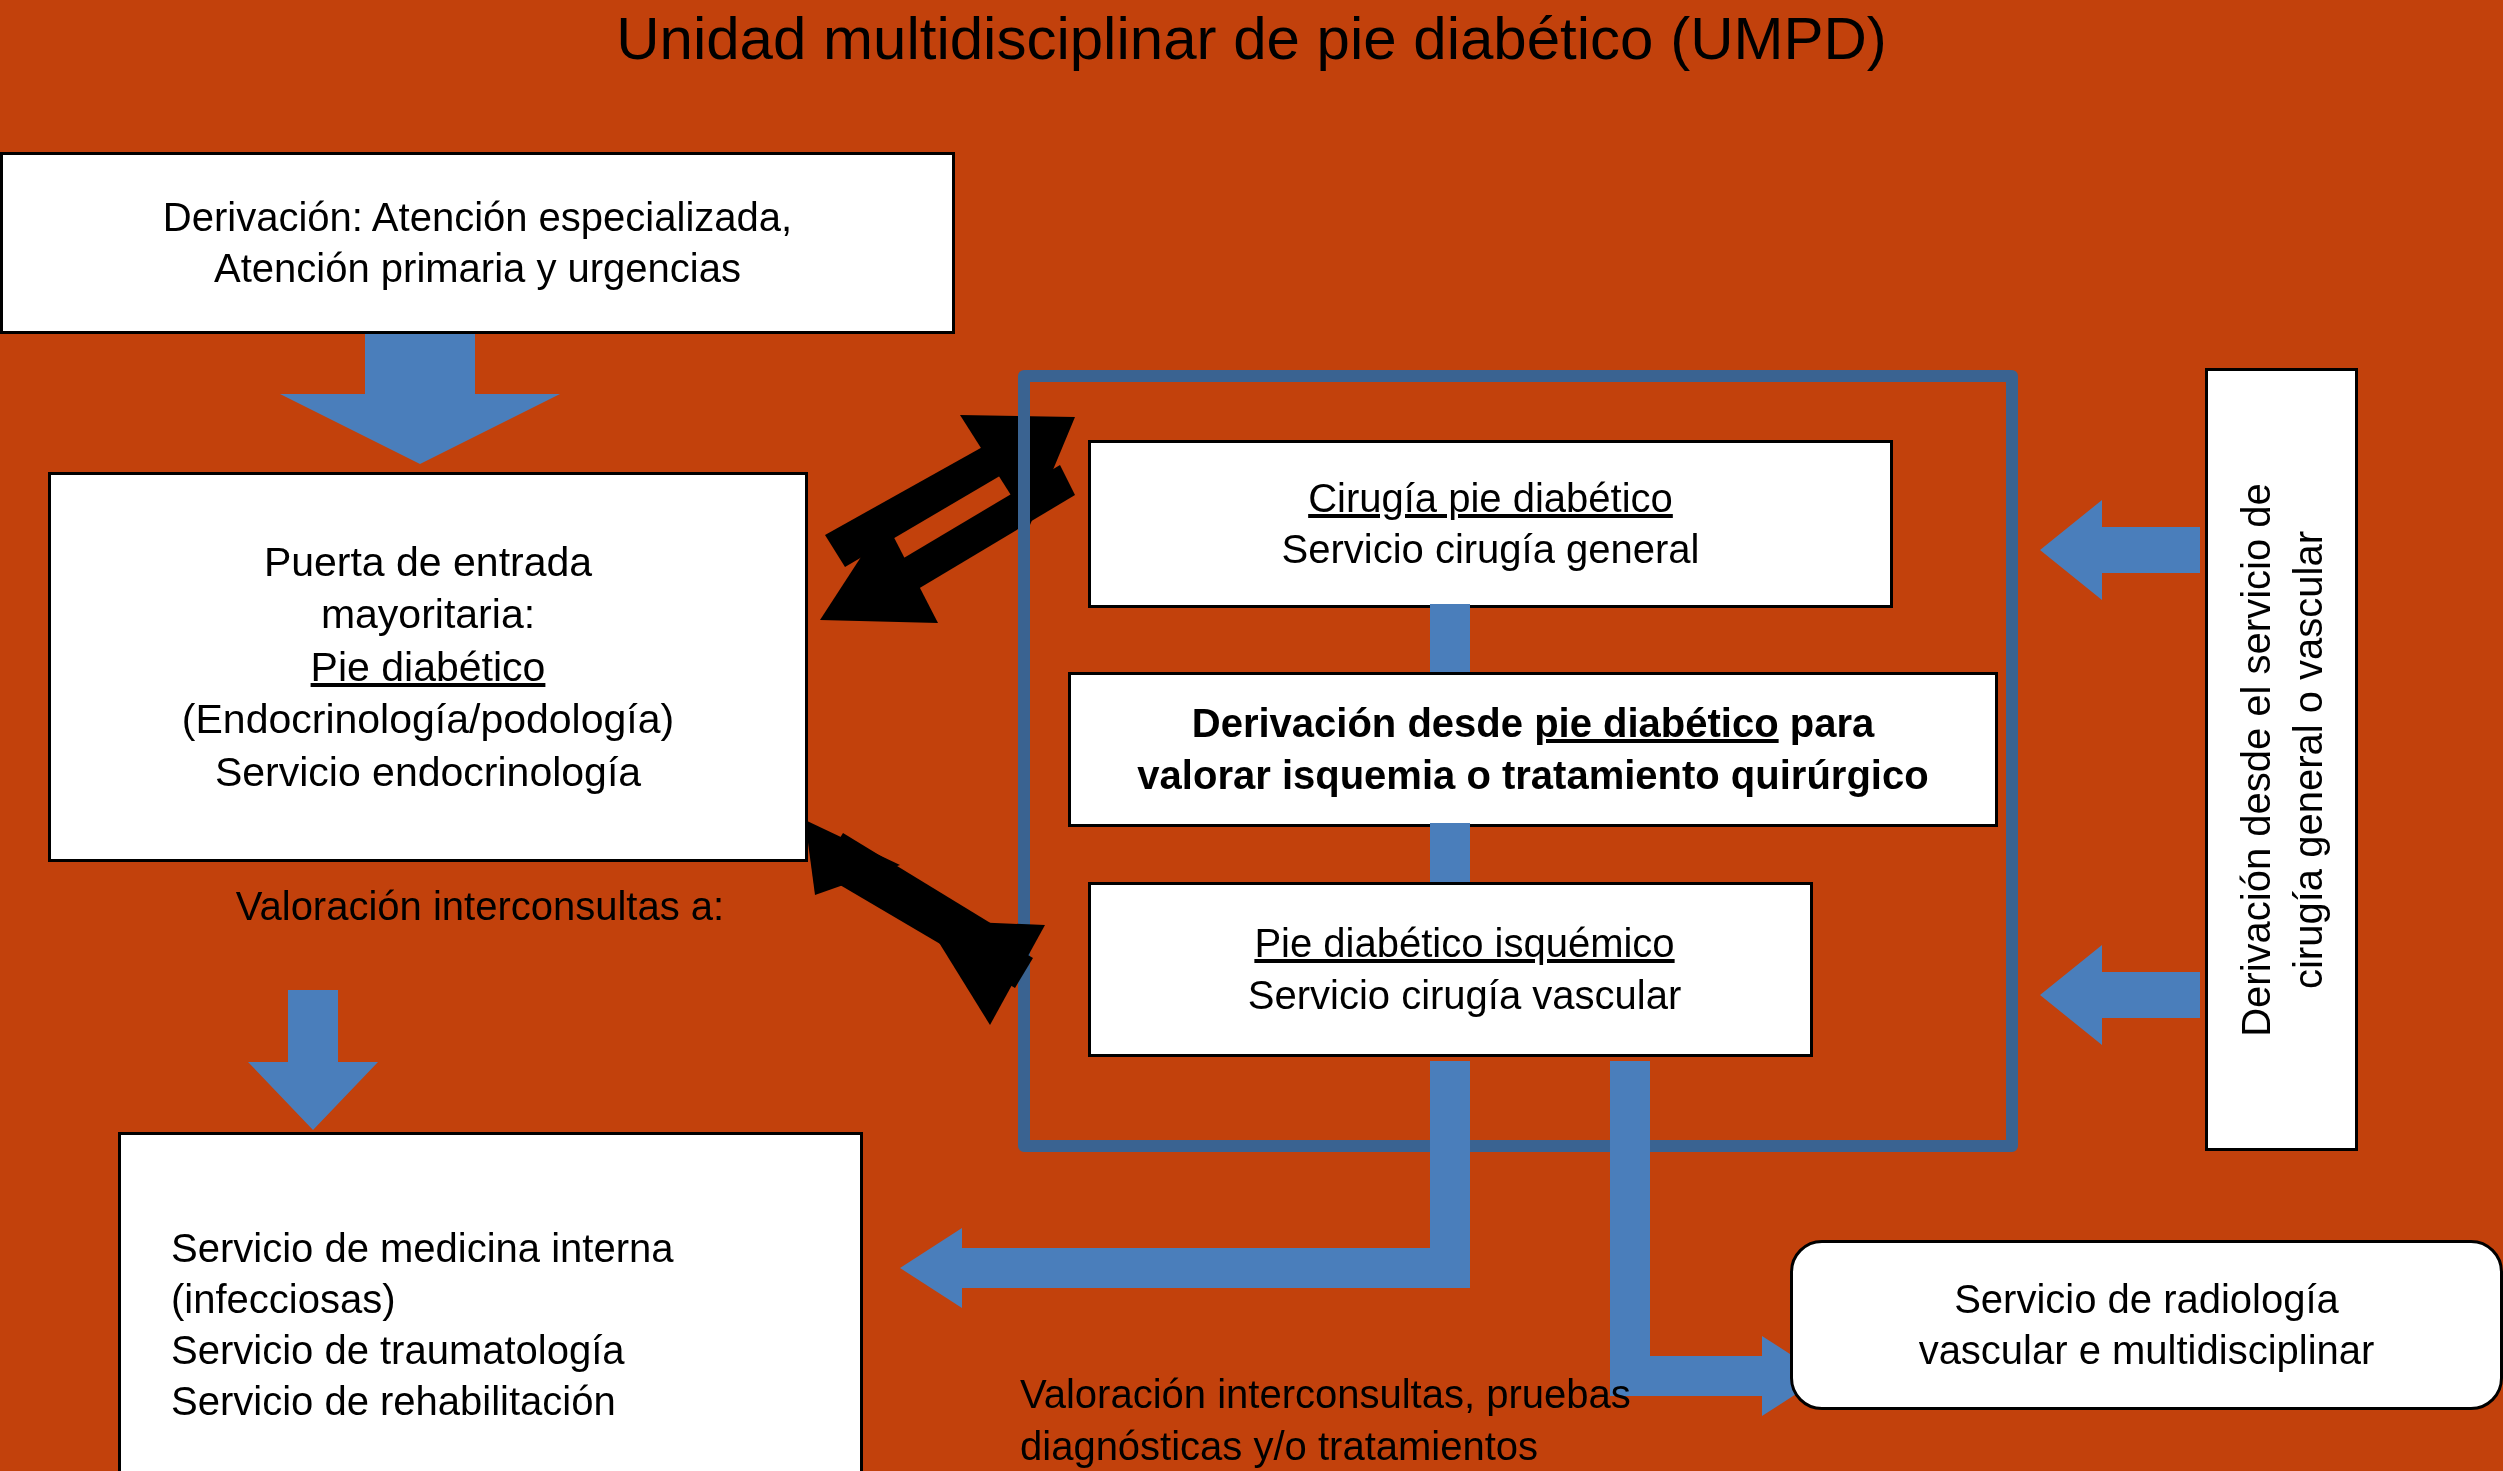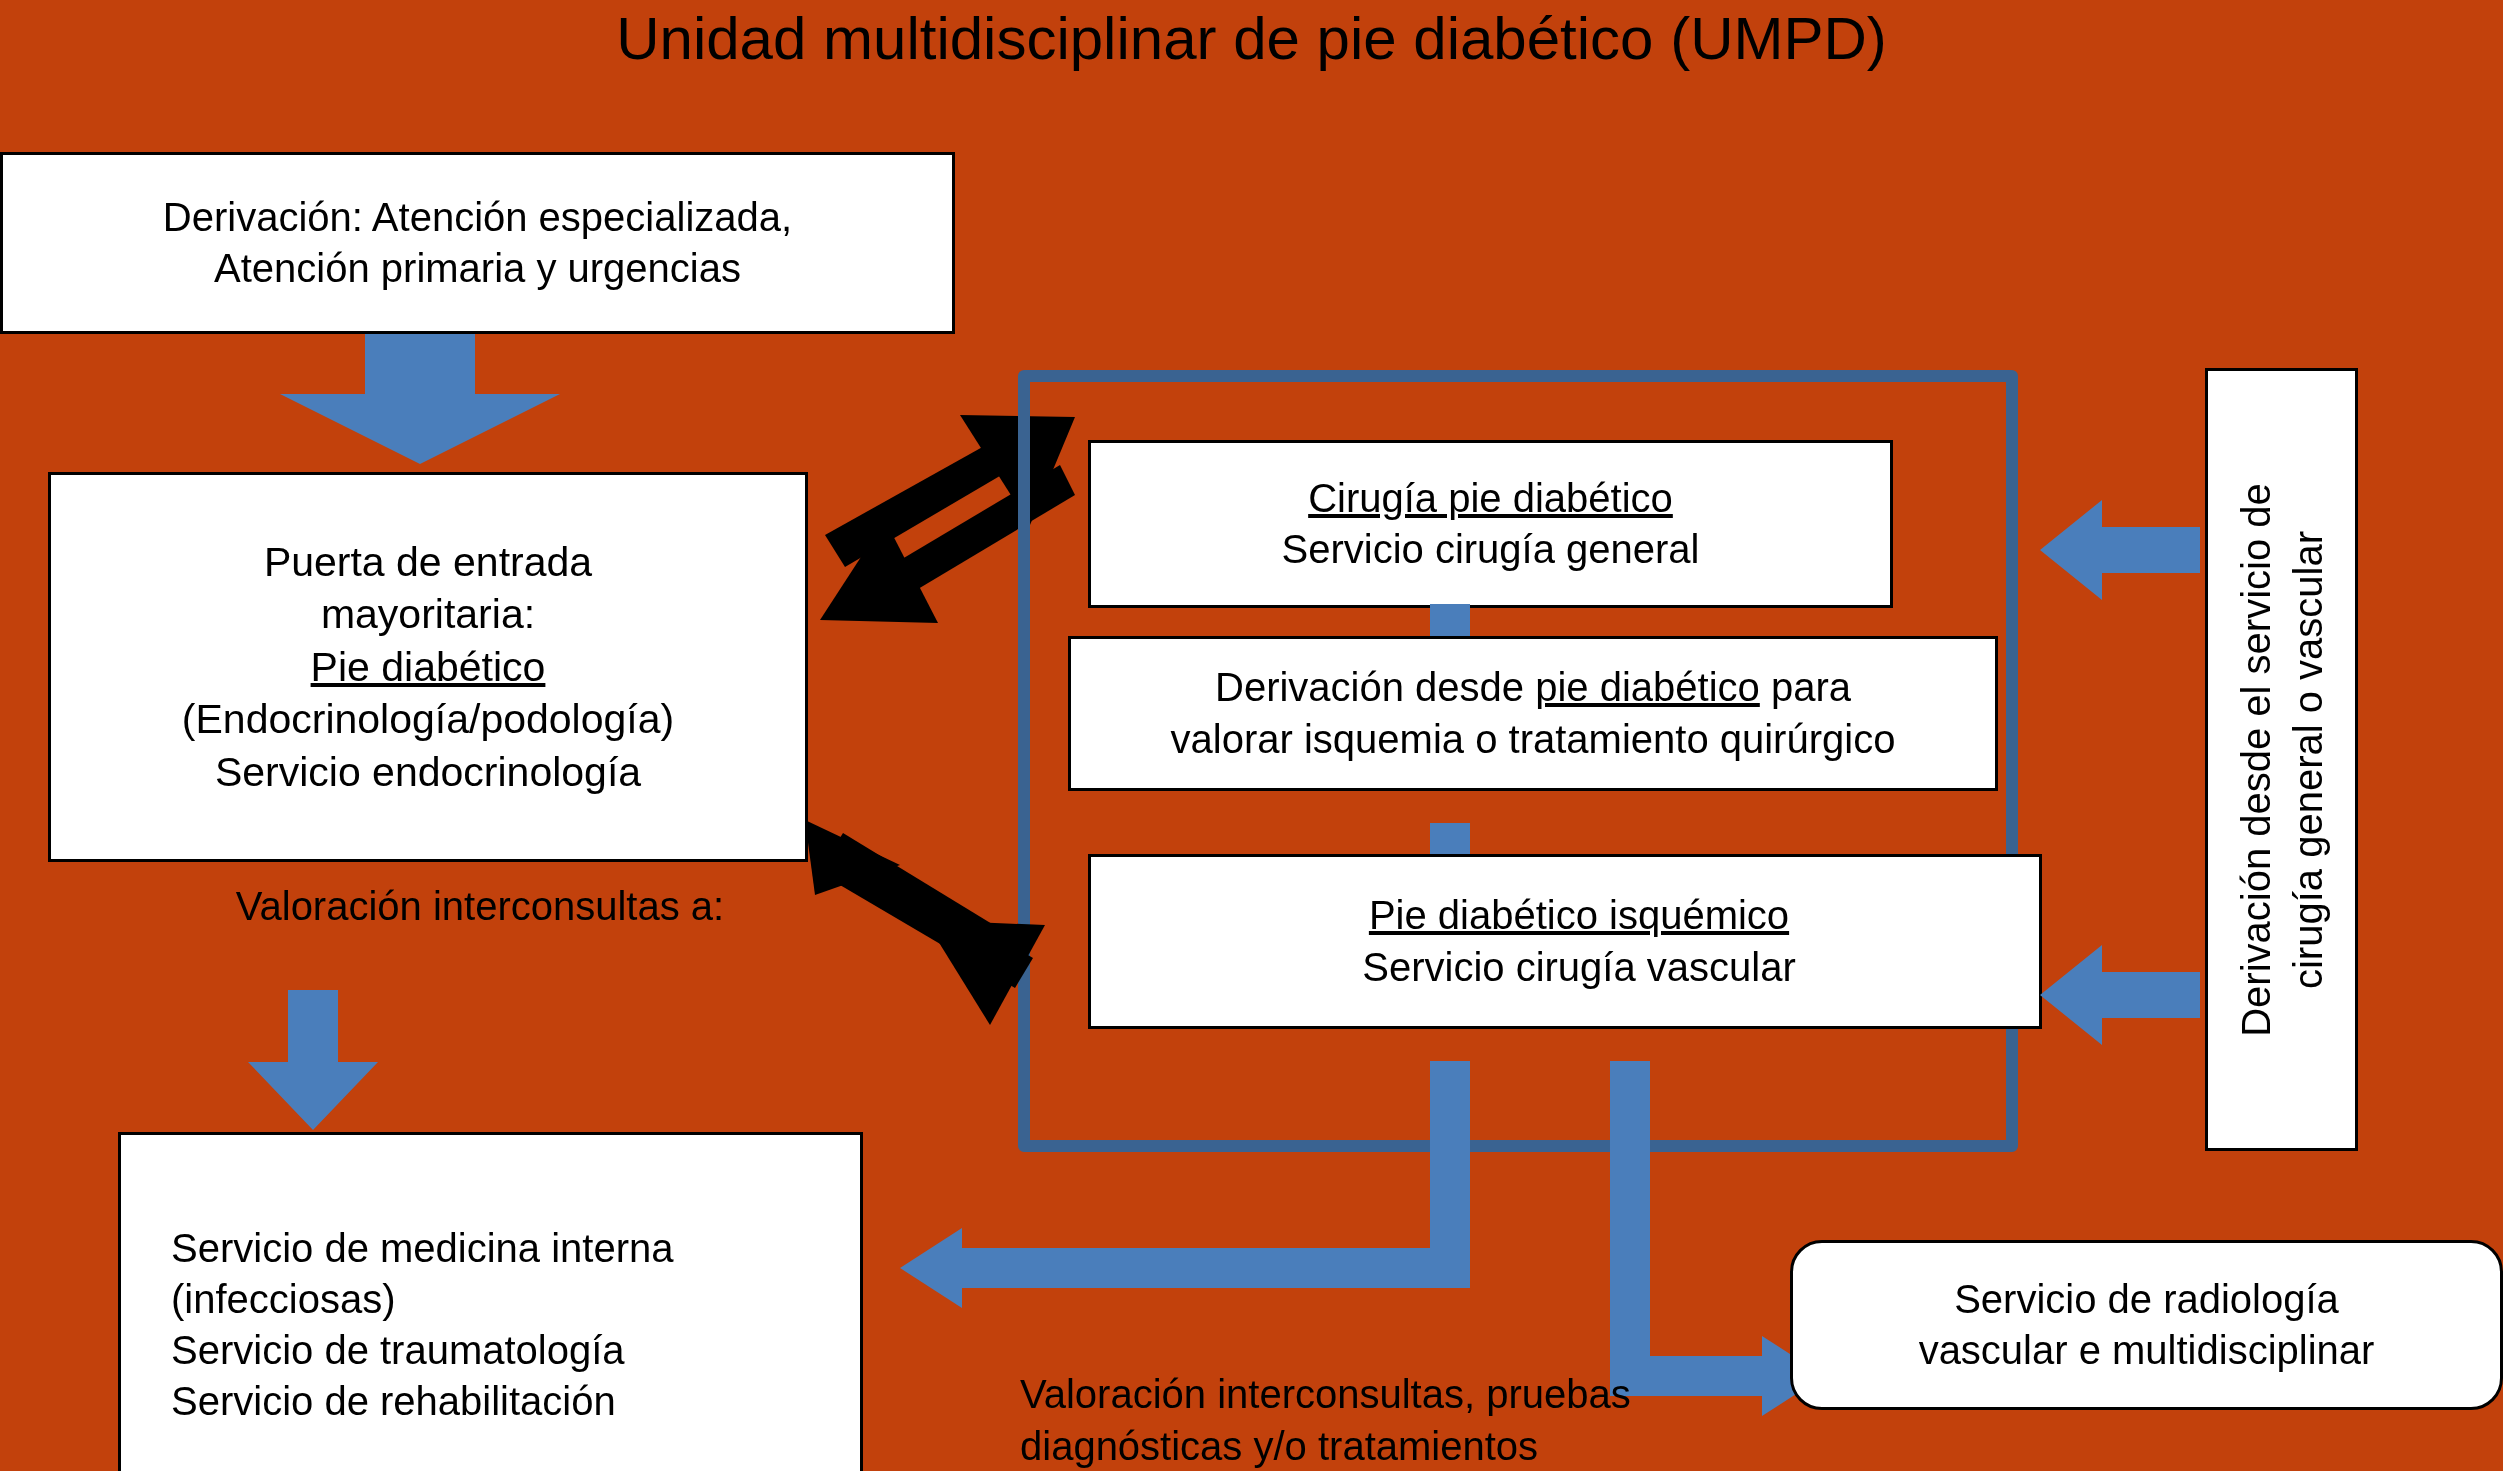--- a/index.html
+++ b/index.html
@@ -36,22 +36,22 @@
   }
 
   
   #umpd-container{
     position:absolute; left:1018px; top:370px; width:1000px; height:782px;
     box-sizing:border-box; border:12px solid #3a6391; border-radius:6px;
     background:transparent;
   }
 
   #box-cirugia{ left:1088px; top:440px; width:805px; height:168px; }
-  #box-derivpie{ left:1068px; top:636px; width:930px; height:155px; }
-  #box-isquemico{ left:1088px; top:854px; width:954px; height:175px;padding-left:28px; }
+  #box-derivpie{ left:1068px; top:672px; width:930px; height:155px;font-weight:bold; }
+  #box-isquemico{ left:1088px; top:882px; width:725px; height:175px;padding-left:28px; }
 
   
   .blue{position:absolute;background:#4a7ebb;}
 
   
   #stub-a{ left:1430px; top:604px; width:40px; height:72px; }
   #stub-b{ left:1430px; top:823px; width:40px; height:71px; }
 
   
   #elbow1-v{ left:1430px; top:1061px; width:40px; height:227px; }

